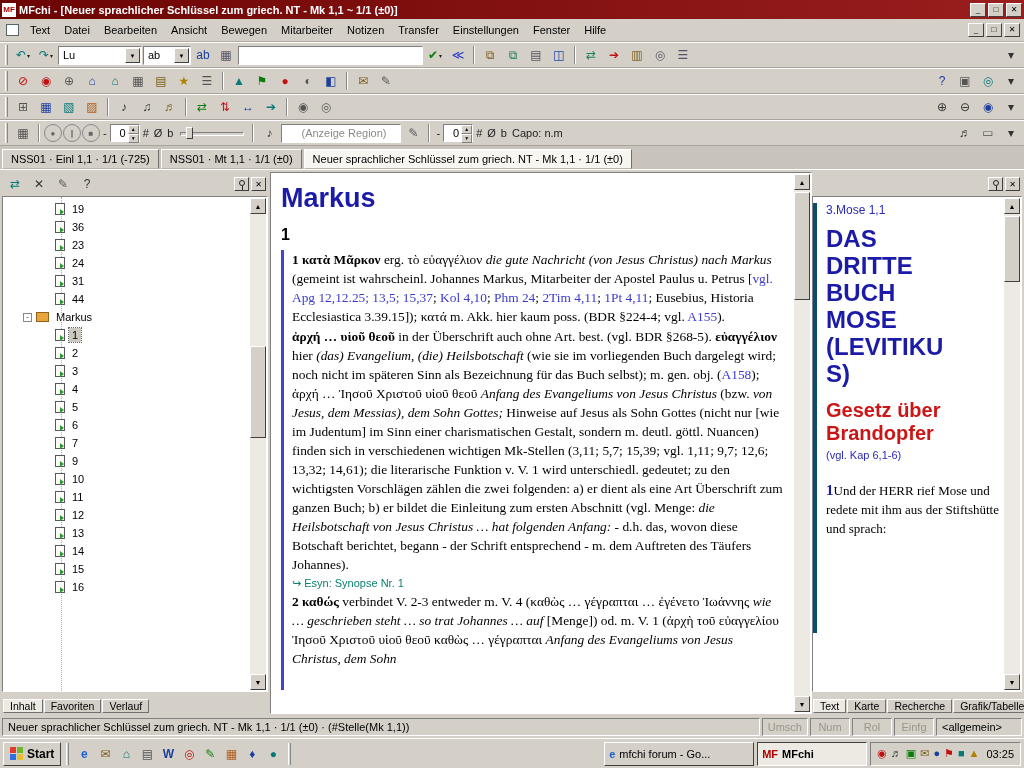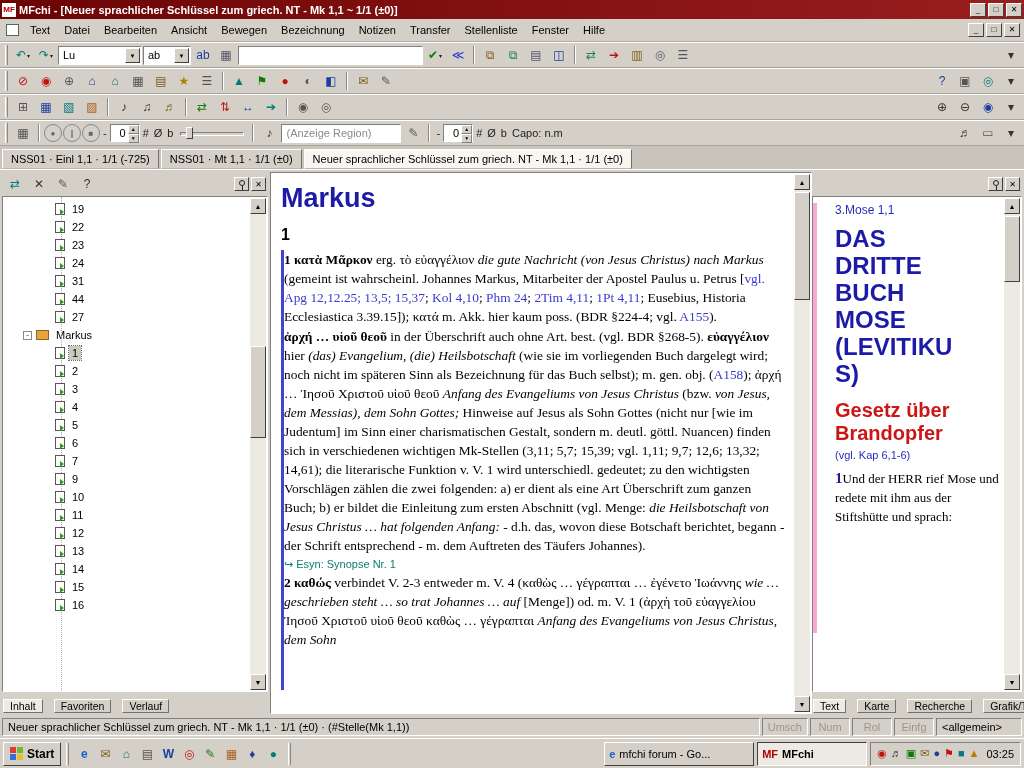--- a/index.html
+++ b/index.html
@@ -26,21 +26,21 @@
   .tbbtn{display:inline-flex;align-items:center;justify-content:center;min-width:22px;height:20px;font-size:12px;flex:none}
   .tbbtn .dd{font-size:6px;margin-left:1px;color:#222}
   .tbbtn.round{border-radius:50%;border:1px solid #888;min-width:18px;width:18px;height:18px;font-size:8px}
   .tbsep{width:2px;height:18px;border-left:1px solid #888;border-right:1px solid #fff;margin:0 3px;flex:none}
   .tbgrip{width:3px;height:20px;border-left:1px solid #fff;border-right:1px solid #888;margin:0 3px;flex:none}
   .tbflex{flex:1}
   .tblabel{font-size:11px;color:#222;margin:0 2px;flex:none}
   .combo{display:inline-flex;height:19px;background:#fff;border:1px solid;border-color:#808080 #fff #fff #808080;align-items:center;flex:none}
   .cval{flex:1;padding:0 4px;font-size:11px;overflow:hidden}
   .cbtn{width:15px;height:15px;margin:1px;background:#d4d0c8;border:1px solid;border-color:#fff #404040 #404040 #fff;font-size:6px;text-align:center;line-height:14px;flex:none}
-  .tbinput{display:inline-flex;align-items:center;height:19px;background:#fff;border:1px solid;border-color:#808080 #fff #fff #808080;padding:0 4px;font-size:11px;color:#8a8a8a;flex:none;overflow:hidden}
+  .tbinput{display:inline-flex;align-items:center;height:19px;background:#fff;border:1px solid;border-color:#808080 #fff #fff #808080;padding:0 19px;font-size:11px;color:#8a8a8a;flex:none;overflow:hidden}
   .spin{display:inline-flex;align-items:stretch;width:30px;height:18px;background:#fff;border:1px solid;border-color:#808080 #fff #fff #808080;flex:none}
   .sval{flex:1;text-align:right;padding-right:2px;line-height:16px;font-size:11px}
   .sarr{display:flex;flex-direction:column;width:11px}
   .sarr span{flex:1;font-size:5px;line-height:7px;text-align:center;background:#d4d0c8;border:1px solid;border-color:#fff #808080 #808080 #fff}
   .slider{position:relative;width:64px;height:18px;margin:0 4px;flex:none}
   .slider::before{content:"";position:absolute;left:0;right:0;top:8px;height:2px;border:1px solid;border-color:#808080 #fff #fff #808080}
   .sthumb{position:absolute;left:6px;top:3px;width:7px;height:12px;background:#d4d0c8;border:1px solid;border-color:#fff #404040 #404040 #fff}
 
   
   .tabstrip{display:flex;align-items:flex-end;height:24px;padding:2px 2px 0;gap:2px;background:#c8c4bc;border-bottom:1px solid #fff;flex:none}
@@ -61,43 +61,43 @@
   .treerow{height:18px;display:flex;align-items:center;gap:4px;white-space:nowrap}
   .lvl2{padding-left:46px}
   .lvl1{padding-left:14px}
   .expbox{width:9px;height:9px;border:1px solid #888;background:#fff;font-size:8px;line-height:6px;text-align:center;color:#222;flex:none}
   .page-ico{width:10px;height:12px;background:#fffef6;border:1px solid #556;position:relative;flex:none}
   .page-ico::after{content:"";position:absolute;right:-3px;bottom:-1px;border:3px solid transparent;border-left:4px solid #2c9a2c}
   .book-ico{width:13px;height:10px;background:#e8a33d;border:1px solid #93621a;flex:none}
   .treelabel{padding:1px 3px}
   .treelabel.sel{background:#cdc9be;outline:1px dotted #666}
 
-  .paneltabs{display:flex;height:22px;align-items:flex-end;padding:7px 1px 1px;gap:11px;flex:none}
+  .paneltabs{display:flex;height:22px;align-items:flex-end;padding:7px 1px 1px;gap:1px;flex:none}
   .ptab{background:#d4d0c8;border:1px solid;border-color:#fff #707070 #707070 #fff;padding:0 6px;font-size:10.5px;display:flex;align-items:center;white-space:nowrap}
   .ptab.active{background:#eceae2}
 
   .docpane{position:relative;flex:1;background:#fff;border:1px solid;border-color:#808080 #fff #fff #808080;margin:2px 0;overflow:hidden;padding:8px 26px 0 10px}
   .doctitle{font-size:27px;font-weight:bold;color:#1b1ba8;margin:2px 0 12px}
   .docsection{font-size:16px;font-weight:bold;margin:6px 0 6px}
-  .marked{border-left:3px solid #4343cf;min-height:440px}
+  .marked{border-left:3px solid #4343cf;padding-left:8px;min-height:440px}
   .docpara{font-family:"Liberation Serif","DejaVu Serif",serif;font-size:13.4px;line-height:19px;margin:0 0 1px;color:#000}
   .run-v{font-weight:bold}
   .run-g{font-weight:bold}
   .run-i{font-style:italic}
   .run-r{color:#3a3ad0}
   .docnote{font-size:11px;color:#0b8070;margin:3px 0 2px;font-family:"Liberation Sans","DejaVu Sans",sans-serif}
   .noteicon{margin-right:3px}
 
   .rightpanel{width:212px;display:flex;flex-direction:column;padding:2px 2px 2px 0;flex:none}
   .rcontent{position:relative;flex:1;background:#fff;border:1px solid;border-color:#808080 #fff #fff #808080;overflow:hidden;padding:4px 18px 0 0}
-  .rinner{border-left:4px solid #f9a8d4;padding-left:18px;min-height:430px}
+  .rinner{border-left:4px solid #0c4a6e;padding-left:9px;min-height:430px}
   .rref{font-size:12px;color:#2a2ab8;margin:2px 0 8px}
   .rheading{font-size:24px;line-height:27px;font-weight:bold;color:#1b1ba8;width:132px;overflow-wrap:break-word;margin-bottom:12px}
   .rsub{font-size:20px;line-height:23px;font-weight:bold;color:#cc1616;width:150px;margin-bottom:4px}
-  .rnote{font-size:11px;color:#2a2ab8;margin-bottom:8px}
+  .rnote{font-size:11px;color:#2a2ab8;margin-bottom:20px}
   .rverse{font-family:"Liberation Serif","DejaVu Serif",serif;font-size:13px;line-height:19px}
   .vnum{color:#1b1ba8;font-weight:bold;font-size:15px}
 
   
   .sb{position:absolute;top:1px;bottom:1px;right:1px;width:16px;background:#eceae2}
   .sbbtn{position:absolute;left:0;width:16px;height:16px;background:#d4d0c8;border:1px solid;border-color:#fff #404040 #404040 #fff;font-size:7px;display:flex;align-items:center;justify-content:center}
   .sbbtn.up{top:0}
   .sbbtn.down{bottom:0}
   .sbthumb{position:absolute;left:0;width:16px;background:#d4d0c8;border:1px solid;border-color:#fff #404040 #404040 #fff}
 
@@ -140,24 +140,24 @@
   </div>
 
   <div class="menubar">
     <span class="mdiicon"></span>
     <span class="menuitems">
         <span class="menu-item">Text</span>
         <span class="menu-item">Datei</span>
         <span class="menu-item">Bearbeiten</span>
         <span class="menu-item">Ansicht</span>
         <span class="menu-item">Bewegen</span>
-        <span class="menu-item">Bezeichnung</span>
+        <span class="menu-item">Mitarbeiter</span>
         <span class="menu-item">Notizen</span>
         <span class="menu-item">Transfer</span>
-        <span class="menu-item">Stellenliste</span>
+        <span class="menu-item">Einstellungen</span>
         <span class="menu-item">Fenster</span>
         <span class="menu-item">Hilfe</span>
       </span>
     <span class="mdibtns">
       <span class="winbtn">_</span>
       <span class="winbtn">□</span>
       <span class="winbtn">✕</span>
     </span>
   </div>
 
@@ -446,41 +446,37 @@
         <span class="xbtn">✕</span>
       </div>
       <div class="tree">
         <div>
             <div class="treerow lvl2">
               <span class="page-ico"></span>
               <span class="treelabel">19</span>
             </div>
             <div class="treerow lvl2">
               <span class="page-ico"></span>
-              <span class="treelabel">22</span>
+              <span class="treelabel">36</span>
             </div>
             <div class="treerow lvl2">
               <span class="page-ico"></span>
               <span class="treelabel">23</span>
             </div>
             <div class="treerow lvl2">
               <span class="page-ico"></span>
               <span class="treelabel">24</span>
             </div>
             <div class="treerow lvl2">
               <span class="page-ico"></span>
               <span class="treelabel">31</span>
             </div>
             <div class="treerow lvl2">
               <span class="page-ico"></span>
               <span class="treelabel">44</span>
-            </div>
-            <div class="treerow lvl2">
-              <span class="page-ico"></span>
-              <span class="treelabel">27</span>
             </div>
             <div class="treerow lvl1">
               <span class="expbox">-</span>
               <span class="book-ico"></span>
               <span class="treelabel">Markus</span>
             </div>
             <div class="treerow lvl2">
               <span class="page-ico"></span>
               <span class="treelabel sel">1</span>
             </div>

